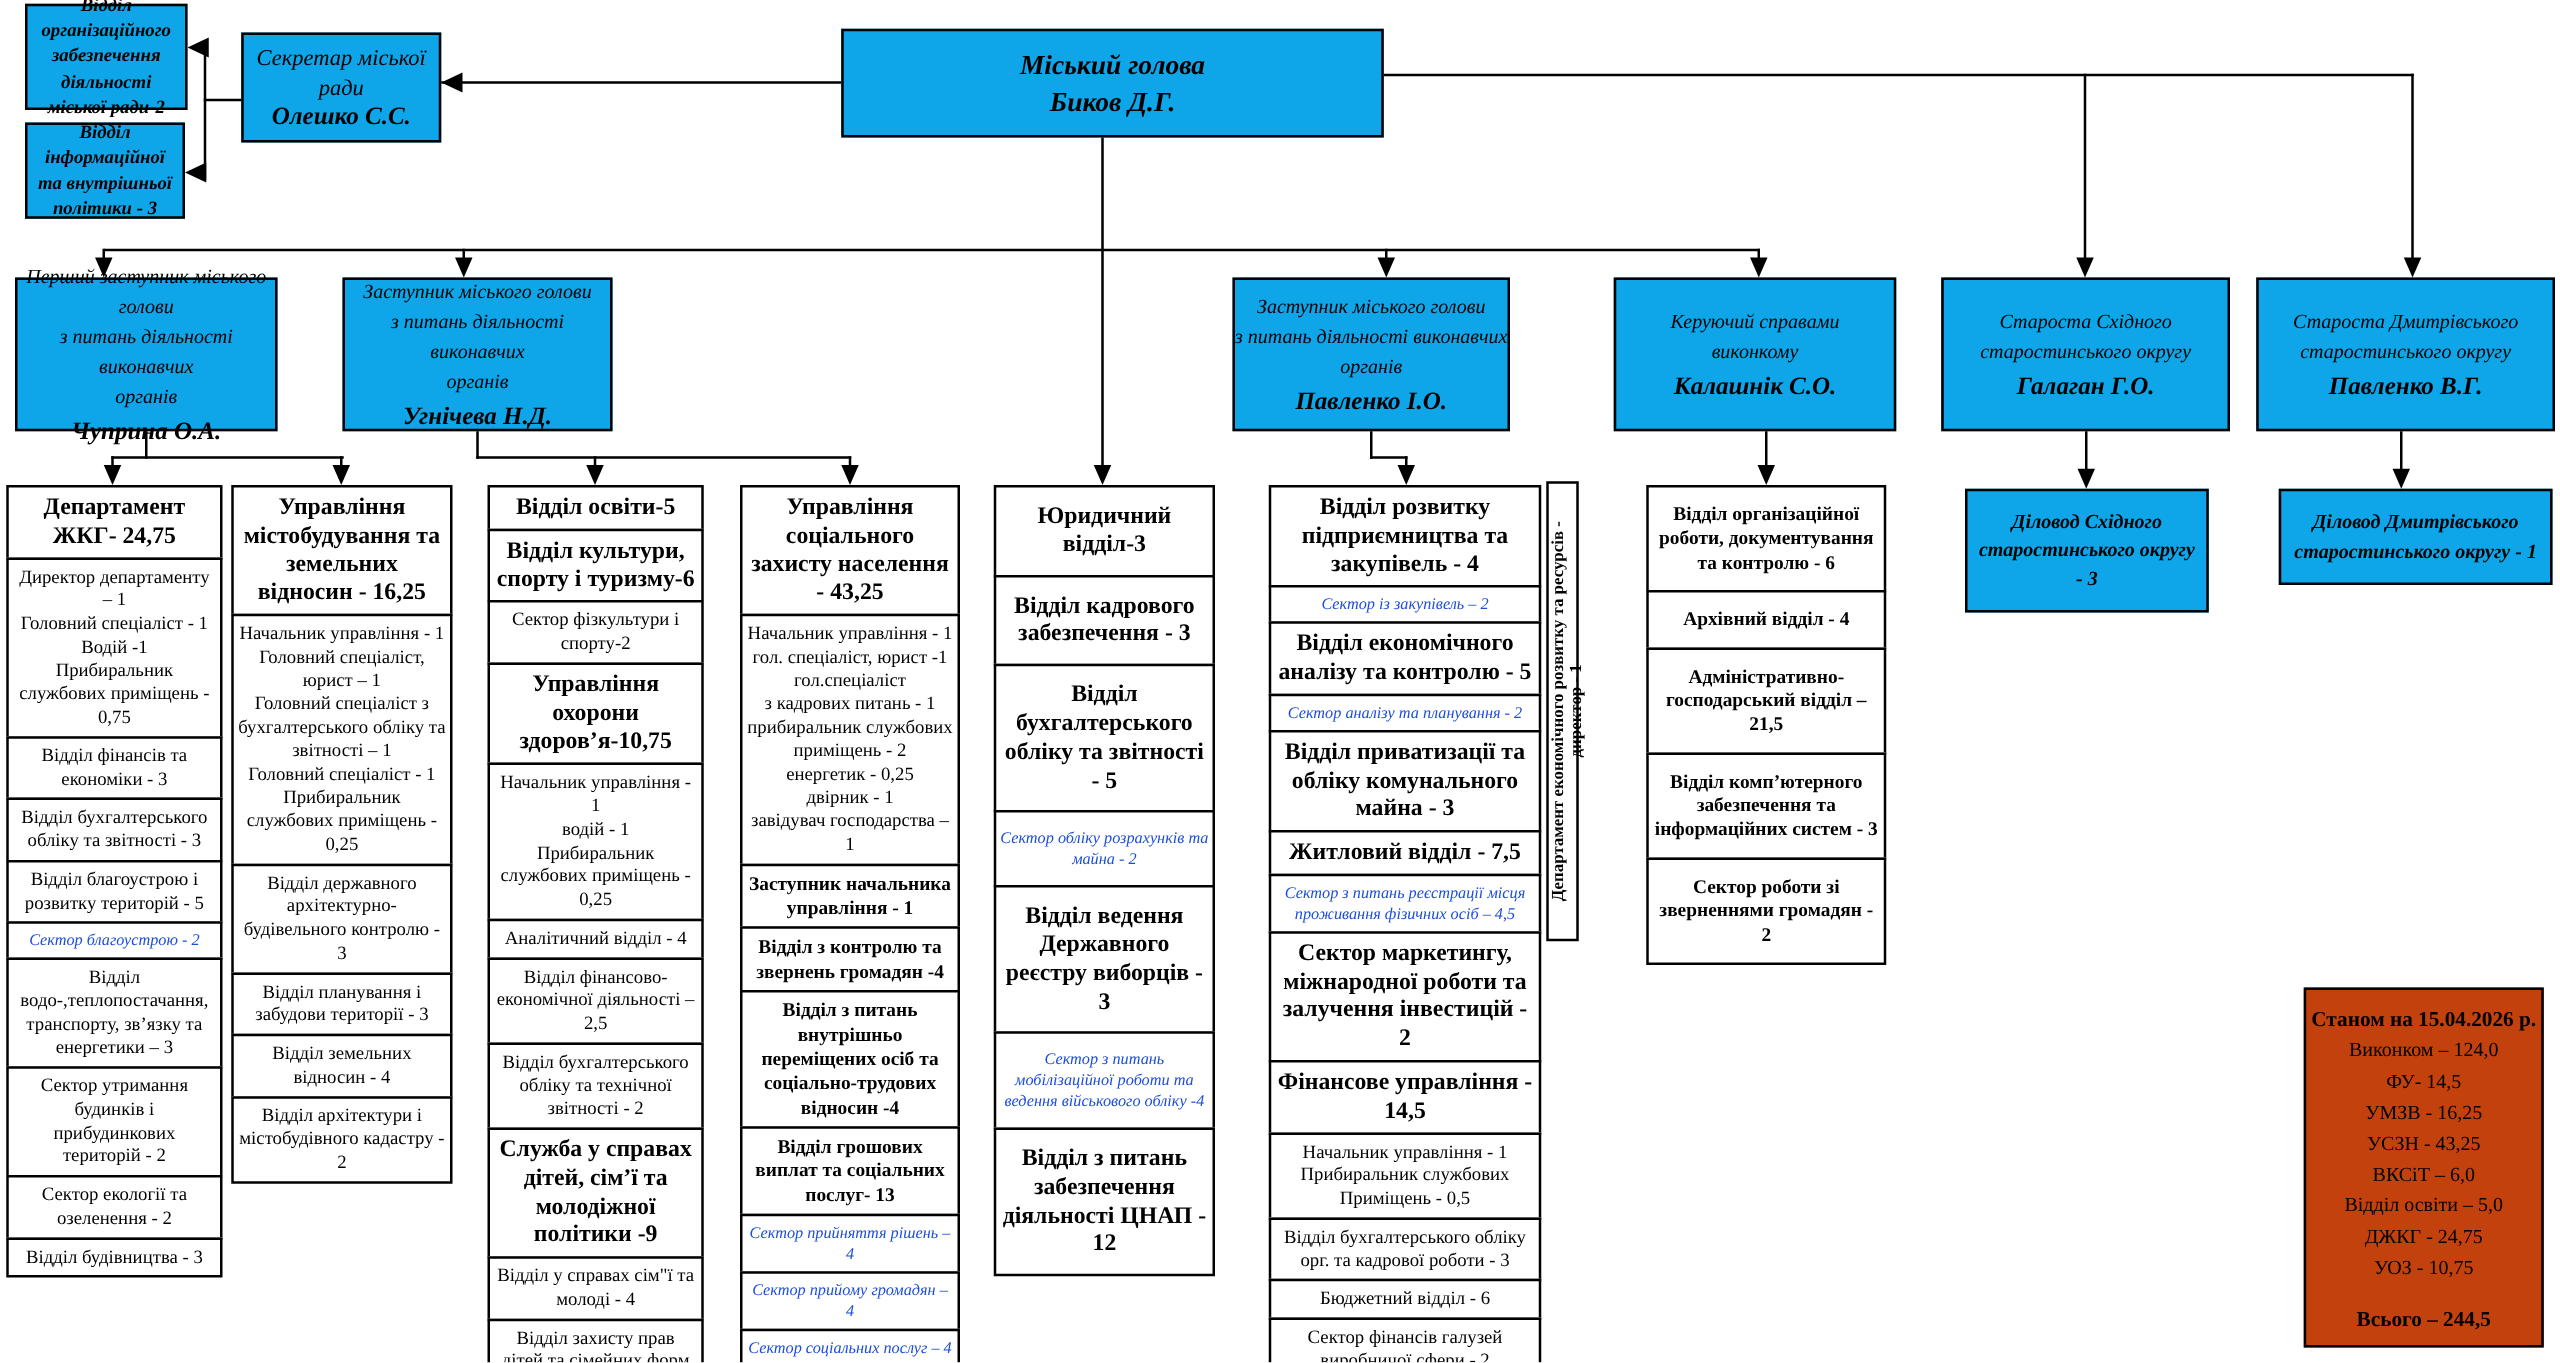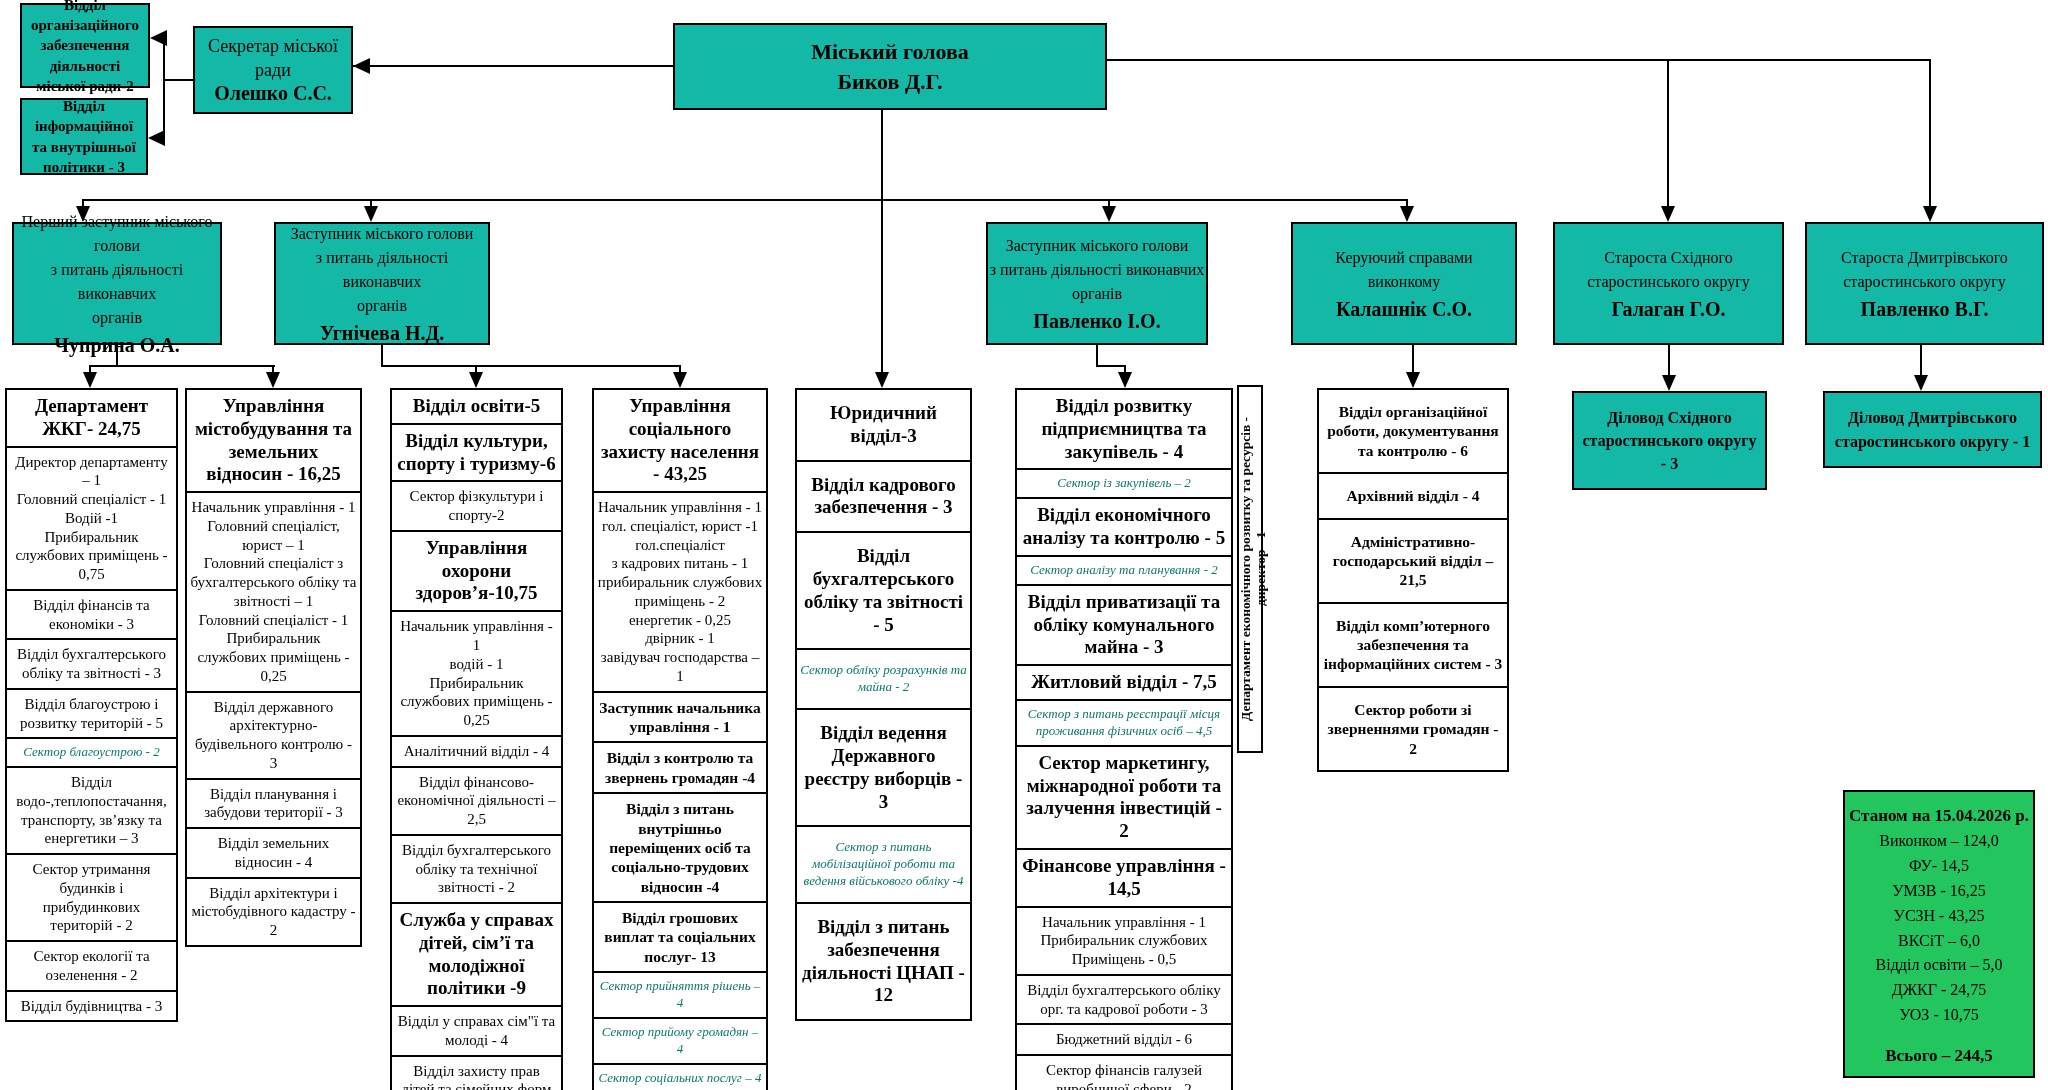--- a/index.html
+++ b/index.html
@@ -1,40 +1,40 @@
 <!DOCTYPE html>
 <html><head>
 <meta charset="utf-8">
 <style>
   html,body{margin:0;padding:0;background:#fff;}
   #stage{position:relative;width:2048px;height:1090px;background:#fff;
          font-family:"Liberation Serif","DejaVu Serif",serif;color:#000;overflow:hidden;}
-  .box{position:absolute;border:2px solid #000;background:#14b8a6;text-align:center;
-       display:flex;flex-direction:column;justify-content:center;box-sizing:border-box;}
+  .box{position:absolute;border:2px solid #000;background:#0ea5e9;text-align:center;
+       display:flex;flex-direction:column;justify-content:center;box-sizing:border-box;font-style:italic;}
   .pre{white-space:pre-line;}
   .mayor-title{font-weight:bold;font-size:22px;line-height:1.35;}
   .sec-title{font-size:18px;line-height:1.3;}
   .sec-name{font-weight:bold;font-size:20px;}
   .unit{font-weight:bold;font-size:15px;line-height:1.35;padding:4px;}
   .dep-title{font-size:16px;line-height:1.5;}
   .dep-name{font-weight:bold;font-size:20px;margin-top:4px;}
   .col{position:absolute;box-sizing:border-box;}
   .cell{border:2px solid #000;margin-top:-2px;background:#fff;padding:5px 3px;
         text-align:center;white-space:pre-line;box-sizing:border-box;}
   .col .cell:first-child{margin-top:0;}
   .h{font-weight:bold;font-size:19px;line-height:1.2;}
   .b{font-weight:bold;font-size:15.5px;line-height:1.25;}
   .p{font-size:15px;line-height:1.25;}
-  .i{font-style:italic;font-size:13px;line-height:1.3;color:#0f766e;}
+  .i{font-style:italic;font-size:13px;line-height:1.3;color:#1d4ed8;}
   .padded .cell{padding:12px 3px;}
   .vbox{position:absolute;border:2px solid #000;background:#fff;box-sizing:border-box;
         writing-mode:vertical-rl;transform:rotate(180deg);text-align:center;
         font-weight:bold;font-size:13.5px;line-height:1.1;}
   .clerk{font-weight:bold;font-size:16px;line-height:1.45;padding:6px;}
-  .summary{position:absolute;border:2px solid #000;background:#22c55e;box-sizing:border-box;
+  .summary{position:absolute;border:2px solid #000;background:#c2410c;box-sizing:border-box;
            text-align:center;display:flex;flex-direction:column;justify-content:center;}
   .sum-title{font-weight:bold;font-size:17px;line-height:1.6;}
   .sline{font-size:16px;line-height:1.55;}
   .sum-total{font-weight:bold;font-size:17px;margin-top:18px;}
   .ln{position:absolute;background:#000;display:block;}
   .aL{position:absolute;width:0;height:0;display:block;
       border-top:8px solid transparent;border-bottom:8px solid transparent;border-right:17px solid #000;}
   .aD{position:absolute;width:0;height:0;display:block;
       border-left:7px solid transparent;border-right:7px solid transparent;border-top:16px solid #000;}
 </style>

